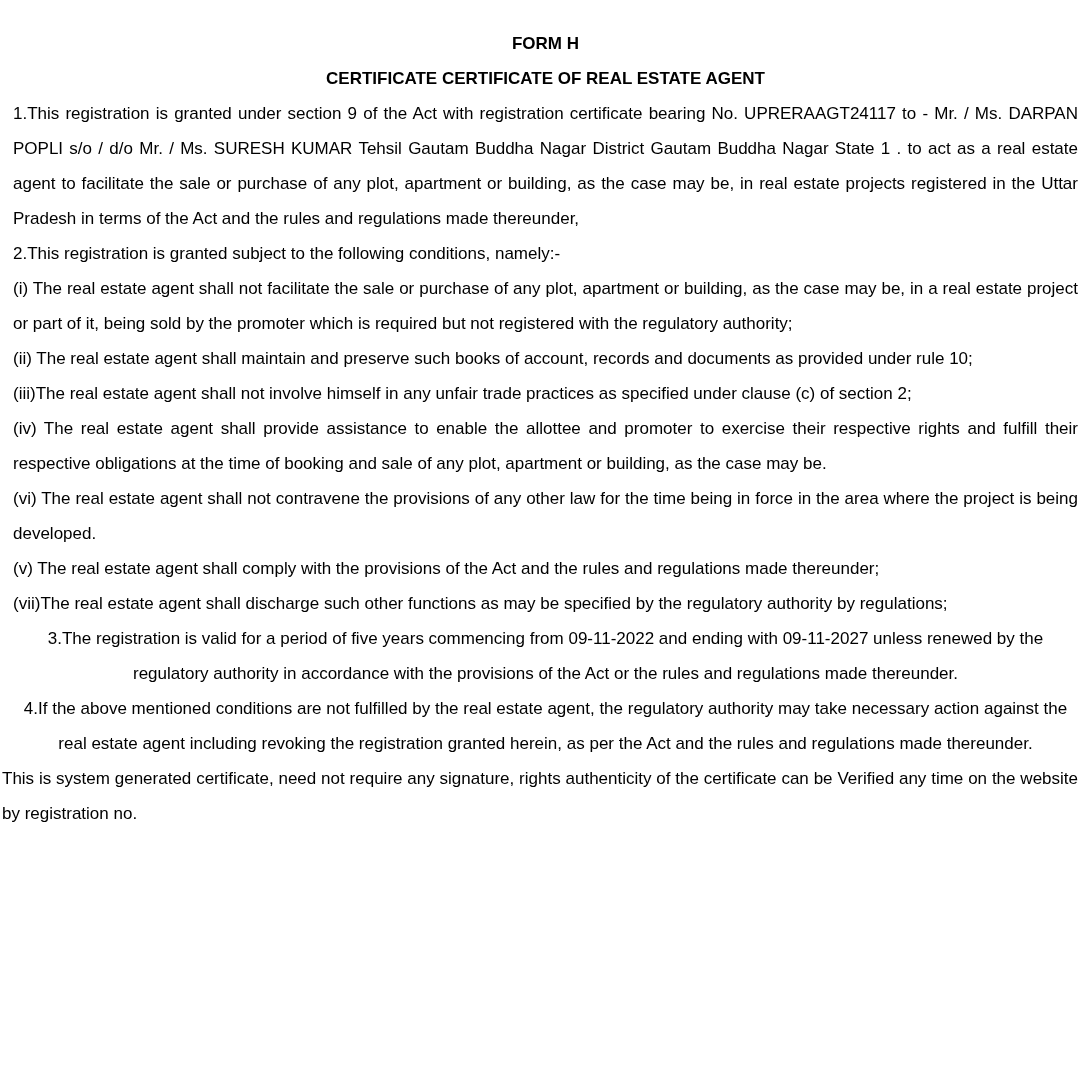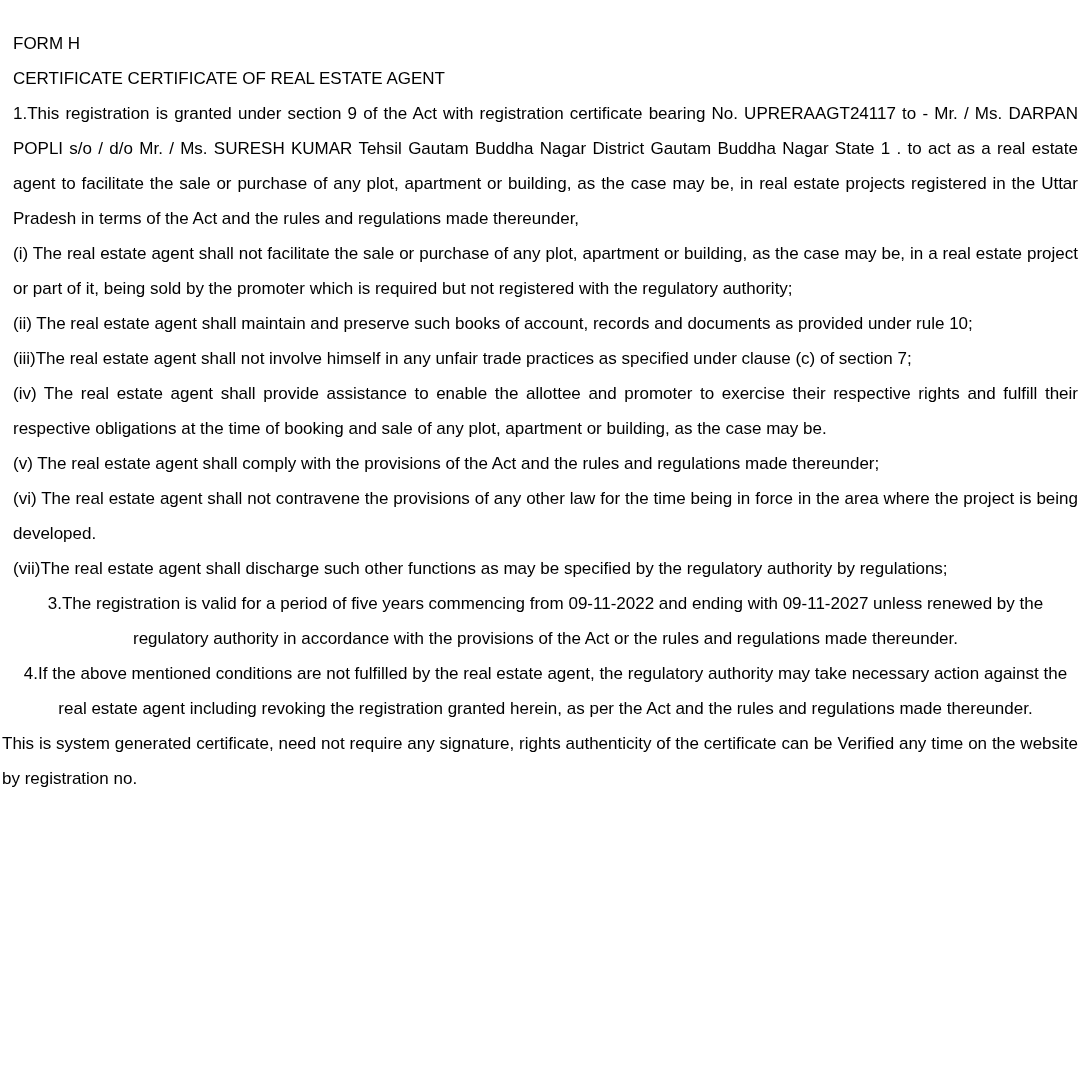--- a/index.html
+++ b/index.html
@@ -13,44 +13,46 @@
   }
   .page {
     width: 1080px;
     height: 1072px;
     padding: 26px 2px 0 13px;
     font-size: 17px;
     line-height: 35px;
     overflow: hidden;
   }
   .heading {
-    font-weight: normal;
+    text-align: center;
+    font-weight: bold;
   }
   p.body-para {
     text-align: justify;
   }
   p.body-para.left {
     text-align: center;
   }
   p.footer-para {
     text-align: justify;
     margin-left: -11px;
   }
 </style>
 </head>
 <body>
 
 <div class="page">
   <div class="heading">FORM H</div>
   <div class="heading">CERTIFICATE CERTIFICATE OF REAL ESTATE AGENT</div>
 
   <p class="body-para">1.This registration is granted under section 9 of the Act with registration certificate bearing No. UPRERAAGT24117 to - Mr. / Ms. DARPAN POPLI s/o / d/o Mr. / Ms. SURESH KUMAR Tehsil Gautam Buddha Nagar District Gautam Buddha Nagar State 1 . to act as a real estate agent to facilitate the sale or purchase of any plot, apartment or building, as the case may be, in real estate projects registered in the Uttar Pradesh in terms of the Act and the rules and regulations made thereunder,</p>
+  <p class="body-para">2.This registration is granted subject to the following conditions, namely:-</p>
   <p class="body-para">(i) The real estate agent shall not facilitate the sale or purchase of any plot, apartment or building, as the case may be, in a real estate project or part of it, being sold by the promoter which is required but not registered with the regulatory authority;</p>
   <p class="body-para">(ii) The real estate agent shall maintain and preserve such books of account, records and documents as provided under rule 10;</p>
-  <p class="body-para">(iii)The real estate agent shall not involve himself in any unfair trade practices as specified under clause (c) of section 7;</p>
+  <p class="body-para">(iii)The real estate agent shall not involve himself in any unfair trade practices as specified under clause (c) of section 2;</p>
   <p class="body-para">(iv) The real estate agent shall provide assistance to enable the allottee and promoter to exercise their respective rights and fulfill their respective obligations at the time of booking and sale of any plot, apartment or building, as the case may be.</p>
+  <p class="body-para">(vi) The real estate agent shall not contravene the provisions of any other law for the time being in force in the area where the project is being developed.</p>
   <p class="body-para">(v) The real estate agent shall comply with the provisions of the Act and the rules and regulations made thereunder;</p>
-  <p class="body-para">(vi) The real estate agent shall not contravene the provisions of any other law for the time being in force in the area where the project is being developed.</p>
   <p class="body-para">(vii)The real estate agent shall discharge such other functions as may be specified by the regulatory authority by regulations;</p>
   <p class="body-para left">3.The registration is valid for a period of five years commencing from 09-11-2022 and ending with 09-11-2027 unless renewed by the regulatory authority in accordance with the provisions of the Act or the rules and regulations made thereunder.</p>
   <p class="body-para left">4.If the above mentioned conditions are not fulfilled by the real estate agent, the regulatory authority may take necessary action against the real estate agent including revoking the registration granted herein, as per the Act and the rules and regulations made thereunder.</p>
   <p class="footer-para">This is system generated certificate, need not require any signature, rights authenticity of the certificate can be Verified any time on the website by registration no.</p>
 </div>
 
 </body></html>

